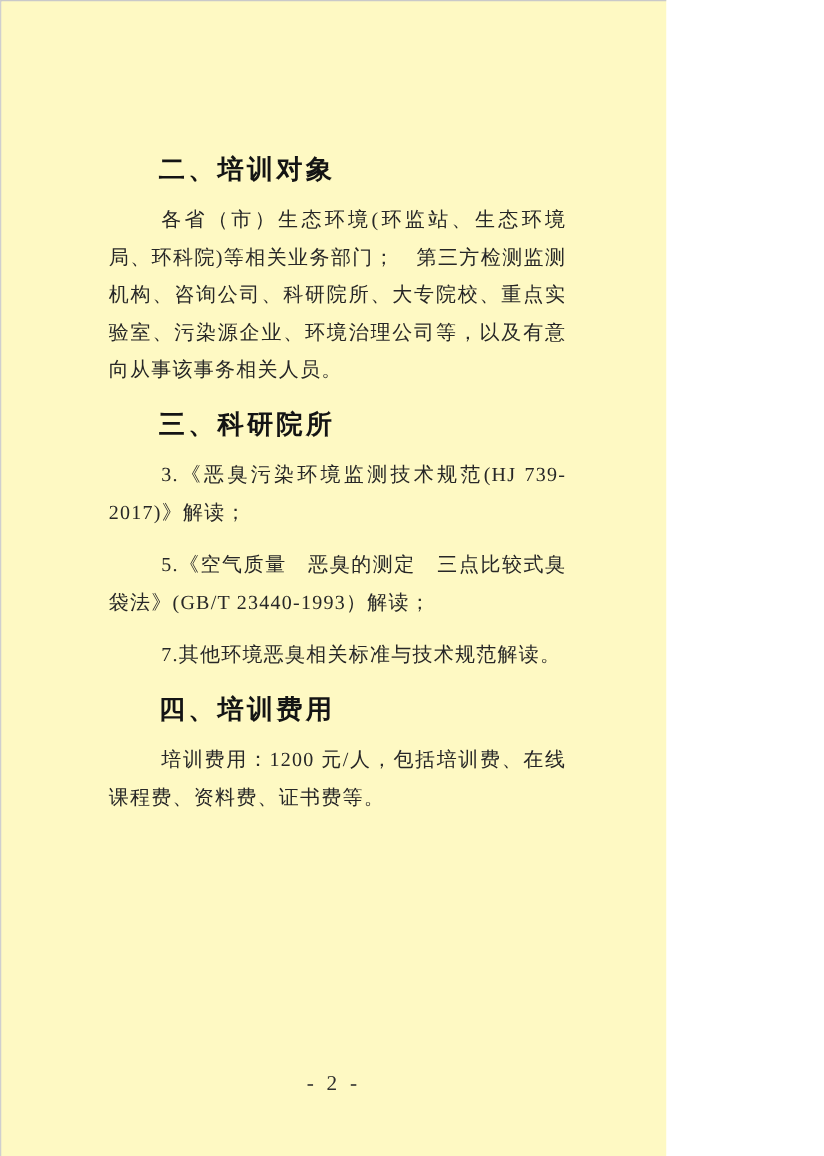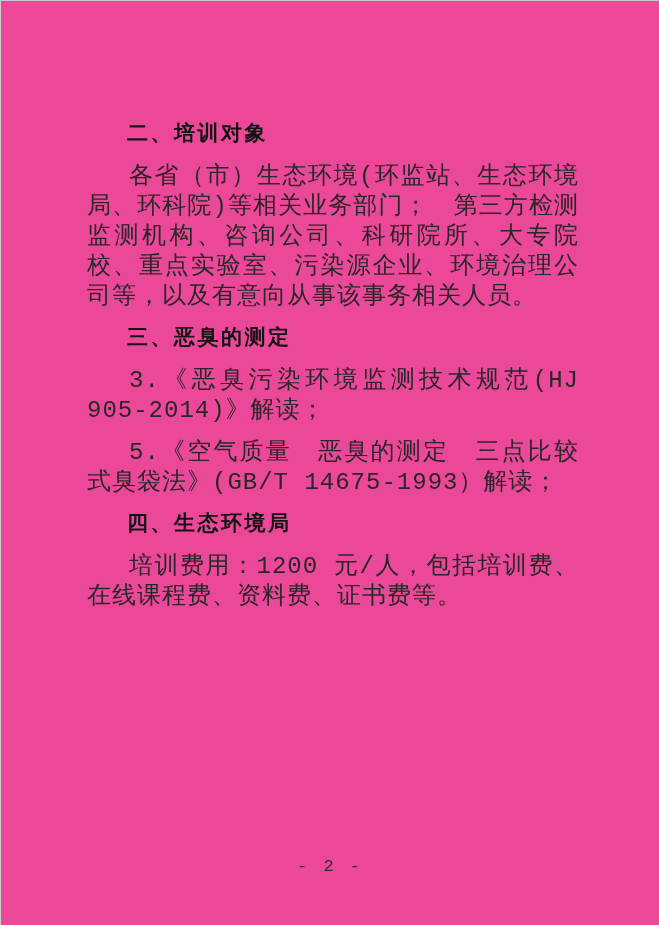--- a/index.html
+++ b/index.html
@@ -2,44 +2,44 @@
 <html><head>
 <meta charset="utf-8">
 <style>
   html, body {
     margin: 0;
     padding: 0;
     background: #ffffff;
   }
   .page {
     position: relative;
-    width: 659px;
+    width: 533px;
     height: 925px;
     box-sizing: border-box;
-    background: #ec4899;
+    background: #fef9c3;
     border-top: 1px solid #c9c9c9;
     border-left: 1px solid #cfcfcf;
-    font-family: Liberation Mono, monospace;
+    font-family: Liberation Serif, serif;
     color: #272727;
     overflow: hidden;
   }
   .content {
     padding: 119px 80px 0 86px;
   }
   .sec-heading {
     font-size: 21px;
     font-weight: bold;
     color: #141414;
     letter-spacing: 2.5px;
     line-height: 30px;
     margin: 0 0 12px 0;
     text-indent: 40px;
   }
   .para {
-    font-size: 24px;
+    font-size: 16px;
     letter-spacing: 1px;
     line-height: 30px;
     margin: 0 0 12px 0;
     text-indent: 42px;
     text-align: justify;
     text-justify: inter-character;
   }
   .footer {
     position: absolute;
     top: 856px;
@@ -53,23 +53,24 @@
 </style>
 </head>
 <body>
 
 <div class="page">
   <div class="content">
 
     <h2 class="sec-heading">二、培训对象</h2>
     <p class="para">各省（市）生态环境(环监站、生态环境局、环科院)等相关业务部门；　第三方检测监测机构、咨询公司、科研院所、大专院校、重点实验室、污染源企业、环境治理公司等，以及有意向从事该事务相关人员。</p>
 
-    <h2 class="sec-heading">三、恶臭的测定</h2>
-    <p class="para">3.《恶臭污染环境监测技术规范(HJ 905-2014)》解读；</p>
-    <p class="para">5.《空气质量　恶臭的测定　三点比较式臭袋法》(GB/T 14675-1993）解读；</p>
+    <h2 class="sec-heading">三、科研院所</h2>
+    <p class="para">3.《恶臭污染环境监测技术规范(HJ 739-2017)》解读；</p>
+    <p class="para">5.《空气质量　恶臭的测定　三点比较式臭袋法》(GB/T 23440-1993）解读；</p>
+    <p class="para">7.其他环境恶臭相关标准与技术规范解读。</p>
 
-    <h2 class="sec-heading">四、生态环境局</h2>
+    <h2 class="sec-heading">四、培训费用</h2>
     <p class="para">培训费用：1200 元/人，包括培训费、在线课程费、资料费、证书费等。</p>
 
   </div>
 
   <div class="footer">- 2 -</div>
 </div>
 
 </body></html>

